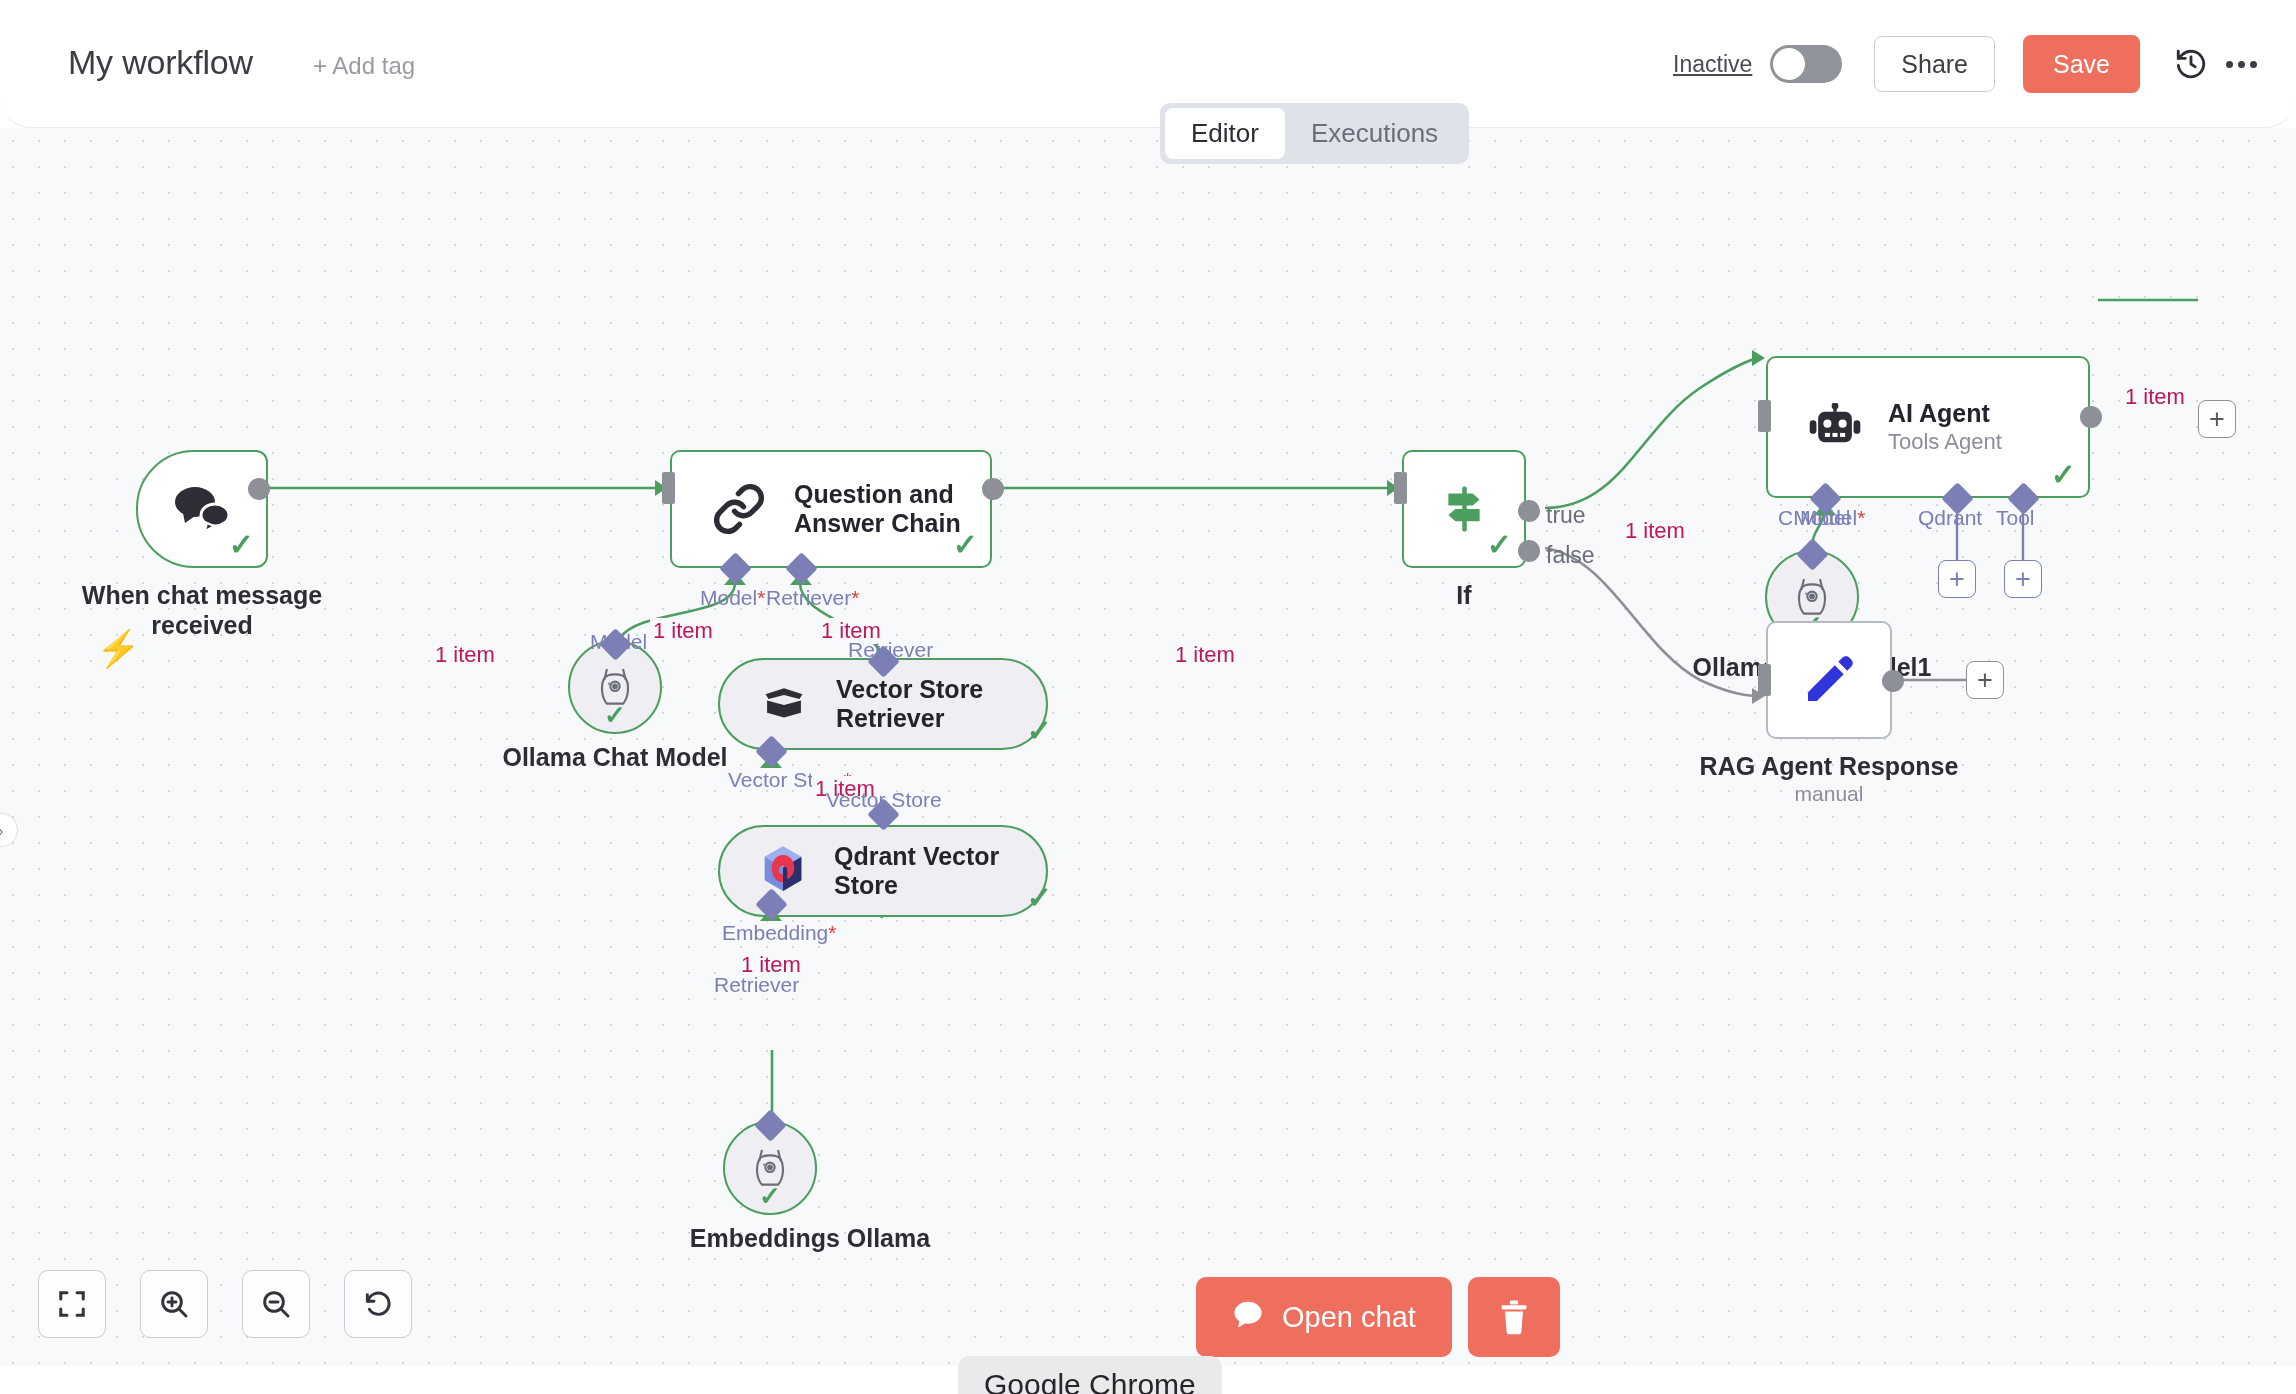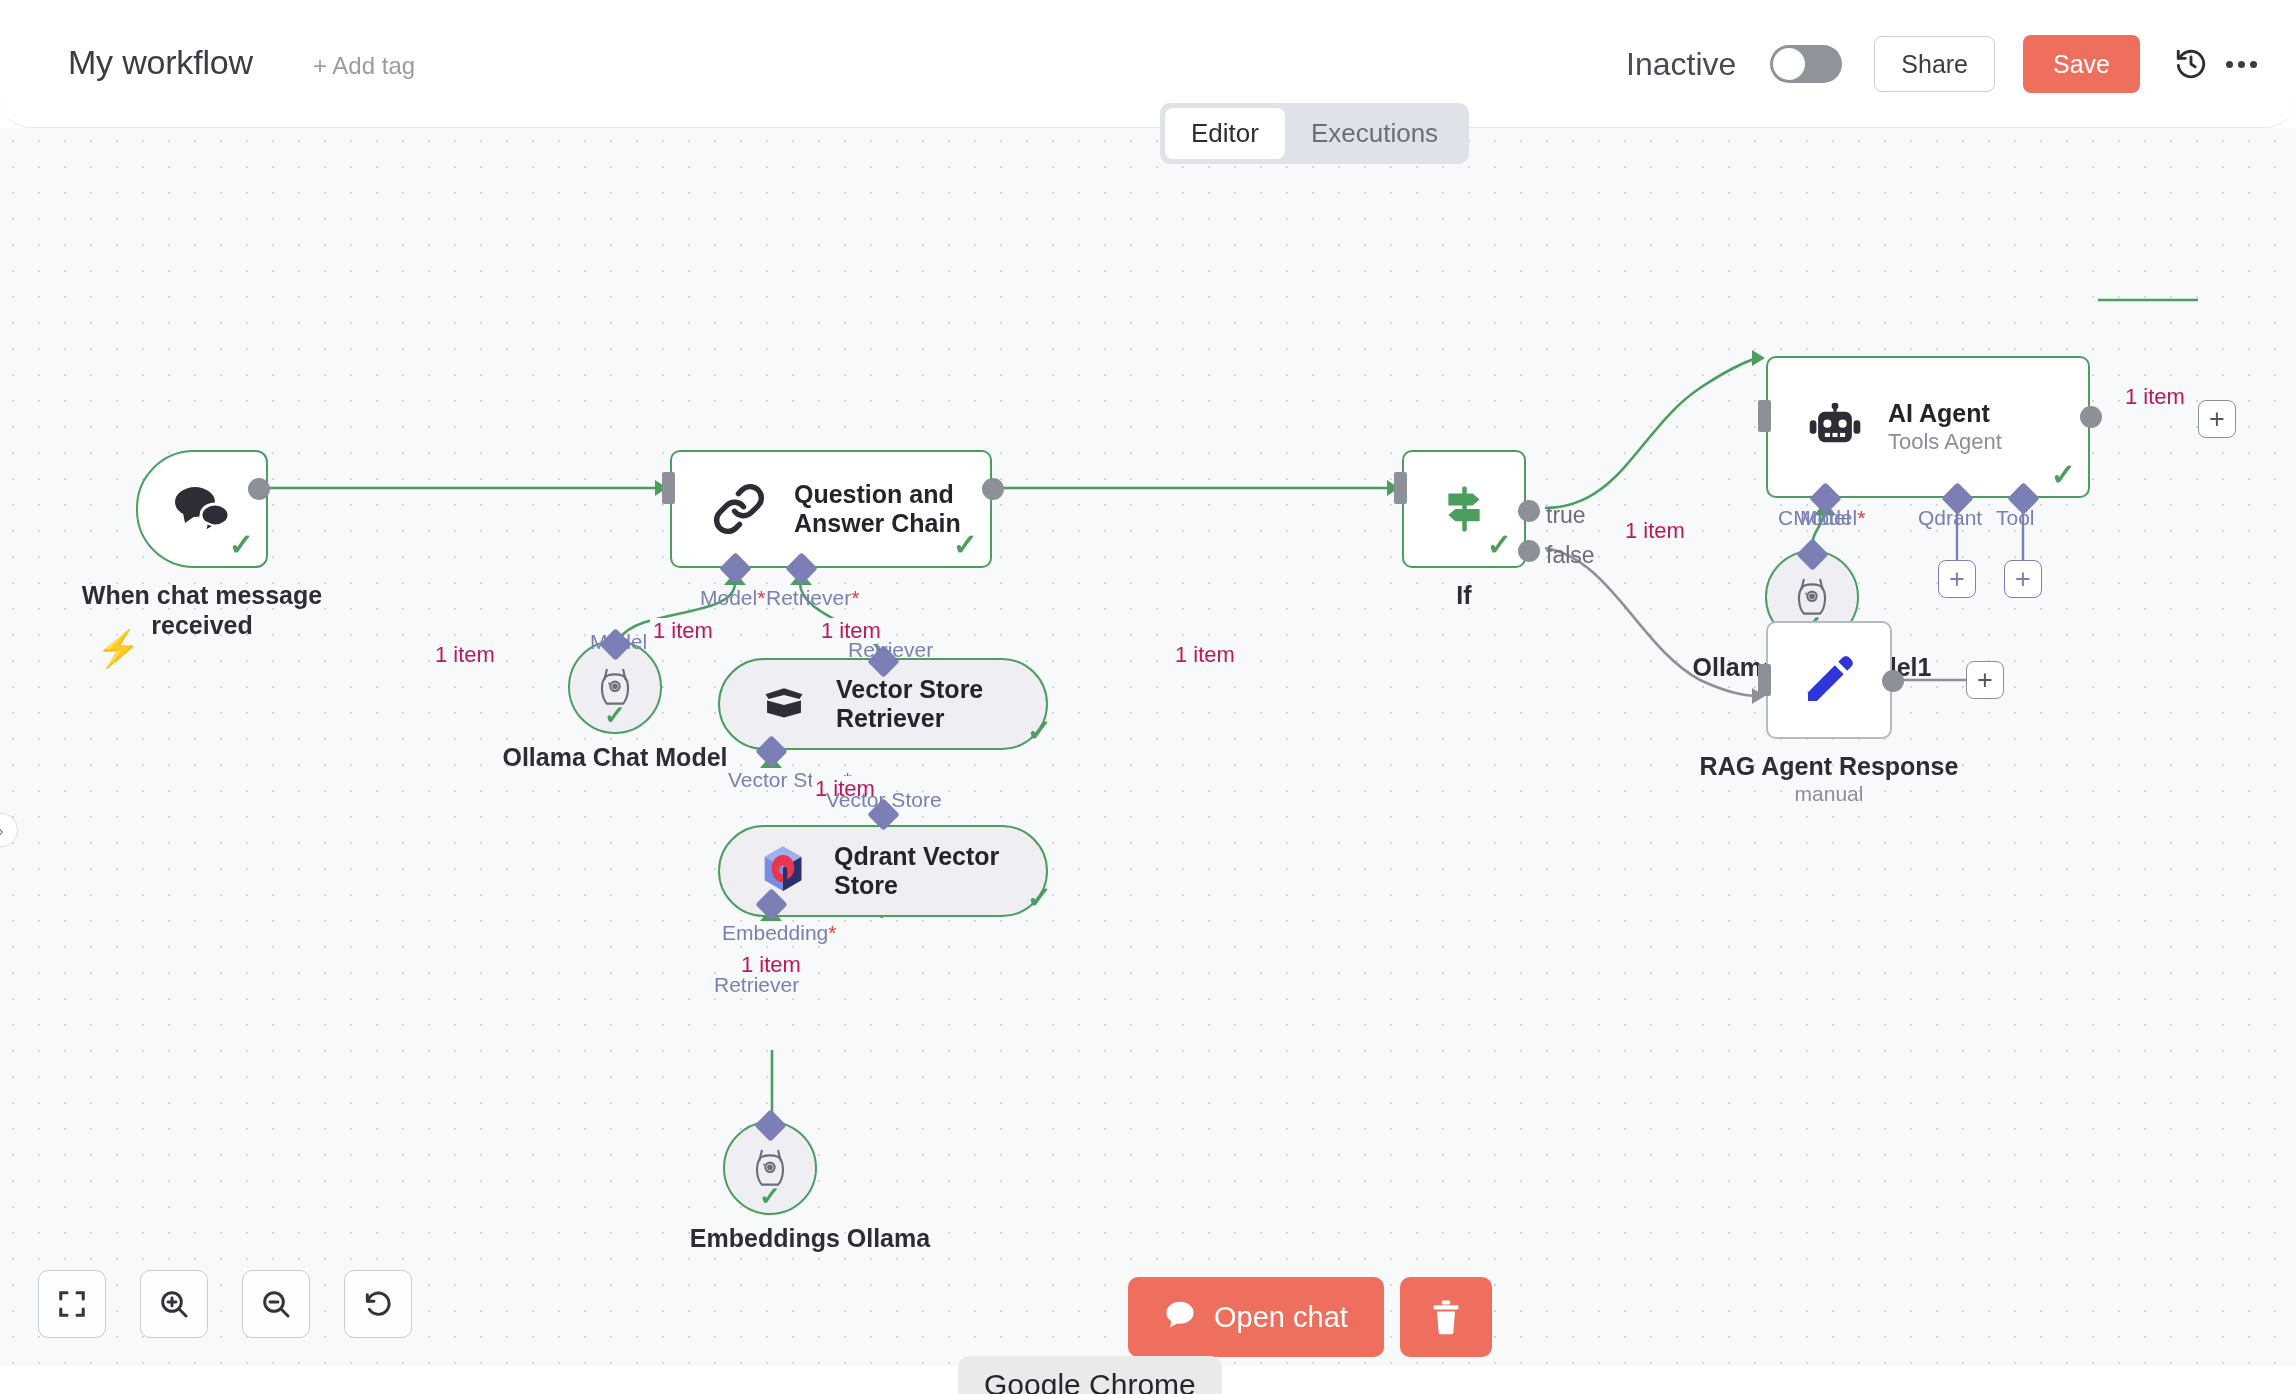--- a/index.html
+++ b/index.html
@@ -21,21 +21,21 @@
     font-size: 34px; color: #3c3c44; font-weight: 400; letter-spacing: -0.2px;
   }
   .add-tag {
     position: absolute; left: 313px; top: 52px;
     font-size: 24px; color: #9a9ba3; font-weight: 400; cursor: pointer;
   }
   .hdr-right {
     position: absolute; right: 30px; top: 0; height: 128px;
     display: flex; align-items: center; gap: 0px;
   }
-  .inactive-label { font-size: 32px; color: #4a4a55; margin-right: 34px; }
+  .inactive-label { font-size: 23px; color: #4a4a55; margin-right: 18px; text-decoration: underline; }
   .toggle {
     width: 72px; height: 38px; border-radius: 19px; background: #909399;
     position: relative; cursor: pointer; margin-right: 32px;
   }
   .toggle .knob {
     position: absolute; left: 3px; top: 3px; width: 32px; height: 32px;
     border-radius: 50%; background: #fff;
   }
   .btn-share {
     height: 56px; padding: 0 26px; border: 1px solid #c8ccd4; border-radius: 8px;
@@ -155,21 +155,21 @@
   .plusbox.purple { border-color: #7b7fb5; color: #7b7fb5; }
   .bolt { position: absolute; font-size: 36px; color: #ef6f5e; z-index: 16; }
 
   
   .canvas-tools { position: absolute; left: 38px; top: 1270px; display: flex; gap: 34px; z-index: 30; }
   .ctool {
     width: 68px; height: 68px; background: #fdfdfd; border: 1px solid #c9ccd4;
     border-radius: 10px; display: flex; align-items: center; justify-content: center;
     cursor: pointer; color: #33343b;
   }
-  .chat-zone { position: absolute; left: 1128px; top: 1277px; display: flex; gap: 16px; z-index: 30; }
+  .chat-zone { position: absolute; left: 1196px; top: 1277px; display: flex; gap: 16px; z-index: 30; }
   .btn-openchat {
     height: 80px; padding: 0 36px; background: #ef6f5e; border: none; border-radius: 10px;
     color: #fff; font-size: 29px; display: flex; align-items: center; gap: 18px; cursor: pointer;
   }
   .btn-trash {
     width: 92px; height: 80px; background: #ef6f5e; border: none; border-radius: 10px;
     display: flex; align-items: center; justify-content: center; cursor: pointer; color:#fff;
   }
   .taskbar-tip {
     position: absolute; left: 958px; top: 1356px; background: #e9eaec;

